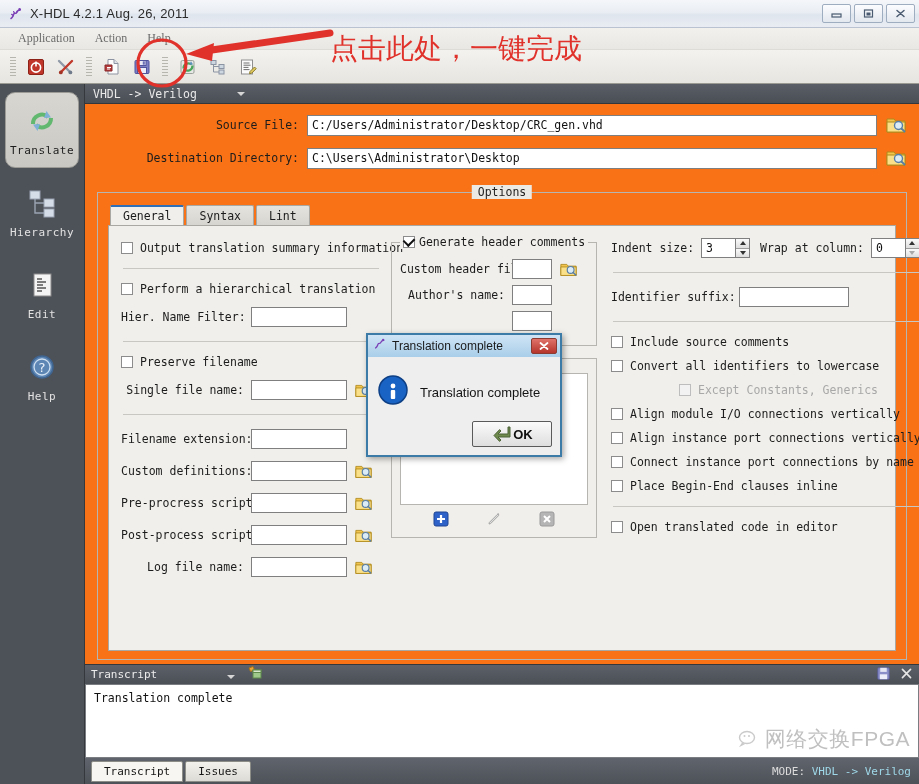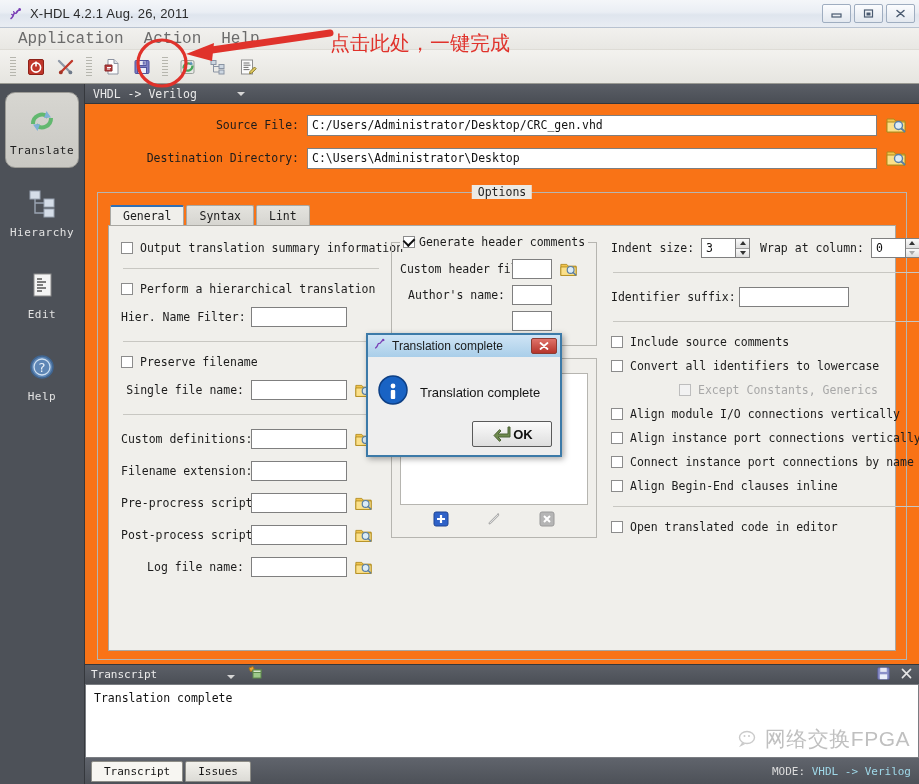--- a/index.html
+++ b/index.html
@@ -41,22 +41,22 @@
 
   
   .menubar {
     height: 22px; flex: 0 0 22px;
     background: linear-gradient(to bottom,#f2f1ee,#e8e7e3);
     display: flex; align-items: center; padding-left: 8px;
     border-bottom: 1px solid #dedcd6;
     position: relative; z-index: 4;
   }
   .menu-item {
-    font-size: 16px; color: #6b6b6b; padding: 2px 10px;
-    font-family: Liberation Mono, monospace;
+    font-size: 12px; color: #6b6b6b; padding: 2px 10px;
+    font-family: Liberation Serif, serif;
   }
 
   
   .toolbar {
     height: 34px; flex: 0 0 34px;
     background: linear-gradient(to bottom,#f3f2ef,#e6e5e0);
     display:flex; align-items:center; padding-left: 6px; gap: 2px;
     border-bottom: 1px solid #9a9a93;
     position: relative; z-index: 4;
   }
@@ -275,21 +275,21 @@
     width:80px;height:26px; border:1px solid #5a5a5a; border-radius:2px;
     background:linear-gradient(to bottom,#fbfbfb,#dedede);
     display:flex;align-items:center;justify-content:center;gap:2px;
   }
   .dlg-ok .t { font-family:"Liberation Sans", sans-serif; font-size:13px; color:#111; }
 
   
   .anno { position:absolute; z-index:60; pointer-events:none; }
   .anno-text {
     left: 330px; top: 30px;
-    font-family:"DejaVu Sans", sans-serif; font-size: 20px; color:#e0322b; white-space:nowrap;
+    font-family:"DejaVu Sans", sans-serif; font-size: 28px; color:#e0322b; white-space:nowrap;
   }
 </style>
 </head>
 <body>
 
 <div class="app">
 
   <div class="titlebar">
     <span class="title-icon">
       <svg width="16" height="16" viewBox="0 0 16 16">
@@ -520,35 +520,35 @@
                         <path d="M2 7h18v10H2z" fill="#fbe08a" stroke="#b08a1c"></path>
                         <circle cx="13.5" cy="10.5" r="4" fill="#dcecf7" stroke="#5a7fa5" stroke-width="1.4"></circle>
                         <path d="M16.5 13.5l3 3" stroke="#5a7fa5" stroke-width="1.8" stroke-linecap="round"></path>
                       </svg>
                   </div>
                 </div>
 
                 <div class="sep"></div>
 
                 <div class="in-row">
+                  <div class="field-label in-lbl-l">Filename extension:</div>
+                  <div class="in-box"></div>
+                </div>
+
+                <div class="in-row">
                   <div class="field-label in-lbl-l">Custom definitions:</div>
                   <div class="in-box"></div>
                   <div class="browse-sm">
                     <svg width="19" height="17" viewBox="0 0 22 20">
                         <path d="M2 4h7l1.6 2H20v11H2z" fill="#f2c44c" stroke="#b08a1c"></path>
                         <path d="M2 7h18v10H2z" fill="#fbe08a" stroke="#b08a1c"></path>
                         <circle cx="13.5" cy="10.5" r="4" fill="#dcecf7" stroke="#5a7fa5" stroke-width="1.4"></circle>
                         <path d="M16.5 13.5l3 3" stroke="#5a7fa5" stroke-width="1.8" stroke-linecap="round"></path>
                       </svg>
                   </div>
-                </div>
-
-                <div class="in-row">
-                  <div class="field-label in-lbl-l">Filename extension:</div>
-                  <div class="in-box"></div>
                 </div>
 
                 <div class="in-row">
                   <div class="field-label in-lbl-l">Pre-procress script:</div>
                   <div class="in-box"></div>
                   <div class="browse-sm">
                     <svg width="19" height="17" viewBox="0 0 22 20">
                         <path d="M2 4h7l1.6 2H20v11H2z" fill="#f2c44c" stroke="#b08a1c"></path>
                         <path d="M2 7h18v10H2z" fill="#fbe08a" stroke="#b08a1c"></path>
                         <circle cx="13.5" cy="10.5" r="4" fill="#dcecf7" stroke="#5a7fa5" stroke-width="1.4"></circle>
@@ -703,21 +703,21 @@
                   <span class="cb-label">Align instance port connections vertically</span>
                 </div>
 
                 <div class="cb-row">
                   <span class="cbox"></span>
                   <span class="cb-label">Connect instance port connections by name</span>
                 </div>
 
                 <div class="cb-row">
                   <span class="cbox"></span>
-                  <span class="cb-label">Align Begin-End clauses inline</span>
+                  <span class="cb-label">Place Begin-End clauses inline</span>
                 </div>
 
                 <div class="sep"></div>
 
                 <div class="cb-row">
                   <span class="cbox"></span>
                   <span class="cb-label">Open translated code in editor</span>
                 </div>
               </div>
 

